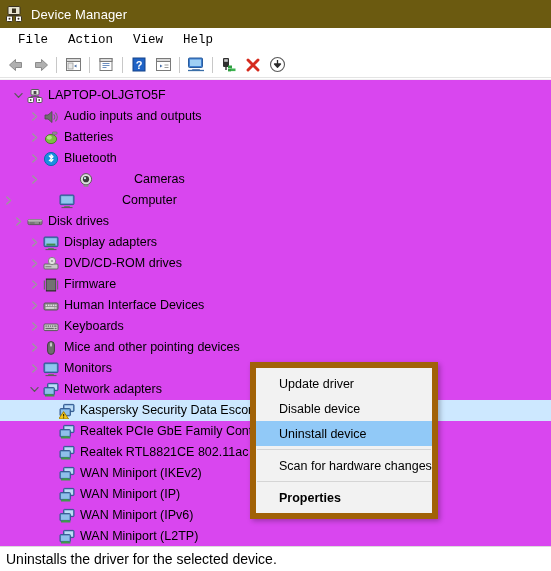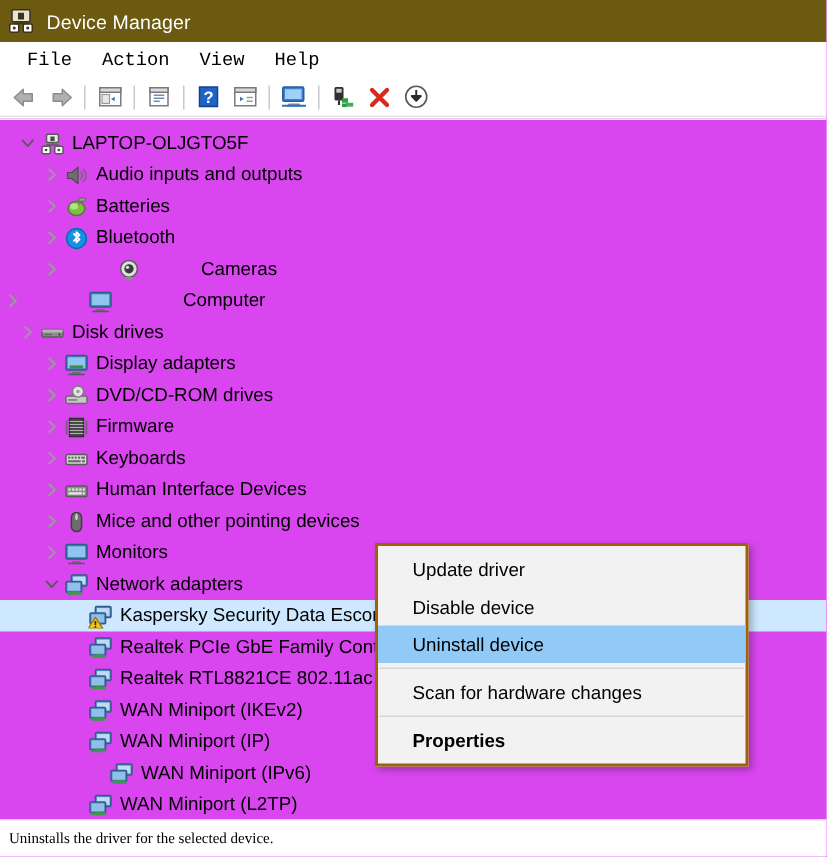--- a/index.html
+++ b/index.html
@@ -136,23 +136,23 @@
     font-size: 12.5px;
     color: #000000;
     line-height: 21px;
   }
 
   
   #ctxmenu {
     position: absolute;
     left: 250px;
     top: 362px;
-    width: 249px;
+    width: 188px;
     background: #f2f2f2;
-    border: 2px solid #a16207;
+    border: 6px solid #a16207;
     box-sizing: border-box;
     box-shadow: 2px 2px 5px rgba(0,0,0,.28);
     padding: 3px 0 3px 0;
     z-index: 50;
   }
   #ctxmenu .mi {
     height: 25px;
     display: flex;
     align-items: center;
     padding-left: 23px;
@@ -183,24 +183,23 @@
     width: 551px;
     height: 25px;
     background: #ffffff;
     border-top: 1px solid #dcdcdc;
     box-sizing: border-box;
     display: flex;
     align-items: center;
     padding-left: 6px;
   }
   #statusbar .stext {
-    font-size: 10px;
+    font-size: 14px;
     color: #000000;
     white-space: nowrap;
-    font-family: Liberation Serif, serif;
   }
 </style>
 </head>
 <body>
 
 <div id="titlebar">
   <span class="tb-icon">
     <svg width="18" height="18" viewBox="0 0 18 18">
       <rect x="3" y="1.5" width="12" height="8" rx="1" fill="#e8e4d0" stroke="#3a3220" stroke-width="1"></rect>
       <rect x="7" y="3.5" width="4" height="4.5" fill="#3a3220"></rect>
@@ -474,60 +473,60 @@
         <span class="lbl">Firmware</span>
       </div>
       <div class="row" style="padding-left: 26px;">
         <span class="chev">
           <svg width="11" height="11" viewBox="0 0 11 11">
             <path d="M3.8 2 L7.6 5.5 L3.8 9" fill="none" stroke="#9a9a9a" stroke-width="1.3" stroke-linecap="round" stroke-linejoin="round"></path>
           </svg>
         </span>
         <span class="ic">
           <svg width="16" height="16" viewBox="0 0 16 16">
+            <rect x="1" y="5" width="14" height="7" rx="1.2" fill="#8e8e8e" stroke="#5a5a5a" stroke-width="1"></rect>
+            <rect x="2.6" y="6.6" width="1.5" height="1.5" fill="#e6e6e6"></rect>
+            <rect x="5" y="6.6" width="1.5" height="1.5" fill="#e6e6e6"></rect>
+            <rect x="7.4" y="6.6" width="1.5" height="1.5" fill="#e6e6e6"></rect>
+            <rect x="9.8" y="6.6" width="1.5" height="1.5" fill="#e6e6e6"></rect>
+            <rect x="12.2" y="6.6" width="1.3" height="1.5" fill="#e6e6e6"></rect>
+            <rect x="2.6" y="9.2" width="9" height="1.5" fill="#e6e6e6"></rect>
+            <rect x="12.2" y="9.2" width="1.3" height="1.5" fill="#e6e6e6"></rect>
+          </svg>
+        </span>
+        <span class="lbl">Human Interface Devices</span>
+      </div>
+      <div class="row" style="padding-left: 26px;">
+        <span class="chev">
+          <svg width="11" height="11" viewBox="0 0 11 11">
+            <path d="M3.8 2 L7.6 5.5 L3.8 9" fill="none" stroke="#9a9a9a" stroke-width="1.3" stroke-linecap="round" stroke-linejoin="round"></path>
+          </svg>
+        </span>
+        <span class="ic">
+          <svg width="16" height="16" viewBox="0 0 16 16">
             <rect x="1" y="5" width="14" height="6.6" rx="1" fill="#d8d8d8" stroke="#5a5a5a" stroke-width="1"></rect>
             <rect x="2.4" y="6.4" width="1.4" height="1.4" fill="#6a6a6a"></rect>
             <rect x="4.6" y="6.4" width="1.4" height="1.4" fill="#6a6a6a"></rect>
             <rect x="6.8" y="6.4" width="1.4" height="1.4" fill="#6a6a6a"></rect>
             <rect x="9" y="6.4" width="1.4" height="1.4" fill="#6a6a6a"></rect>
             <rect x="11.2" y="6.4" width="2.4" height="1.4" fill="#6a6a6a"></rect>
             <rect x="2.4" y="8.8" width="8.4" height="1.4" fill="#6a6a6a"></rect>
             <rect x="11.6" y="8.8" width="2" height="1.4" fill="#6a6a6a"></rect>
           </svg>
         </span>
         <span class="lbl">Keyboards</span>
       </div>
       <div class="row" style="padding-left: 26px;">
         <span class="chev">
           <svg width="11" height="11" viewBox="0 0 11 11">
             <path d="M3.8 2 L7.6 5.5 L3.8 9" fill="none" stroke="#9a9a9a" stroke-width="1.3" stroke-linecap="round" stroke-linejoin="round"></path>
           </svg>
         </span>
         <span class="ic">
           <svg width="16" height="16" viewBox="0 0 16 16">
-            <rect x="1" y="5" width="14" height="7" rx="1.2" fill="#8e8e8e" stroke="#5a5a5a" stroke-width="1"></rect>
-            <rect x="2.6" y="6.6" width="1.5" height="1.5" fill="#e6e6e6"></rect>
-            <rect x="5" y="6.6" width="1.5" height="1.5" fill="#e6e6e6"></rect>
-            <rect x="7.4" y="6.6" width="1.5" height="1.5" fill="#e6e6e6"></rect>
-            <rect x="9.8" y="6.6" width="1.5" height="1.5" fill="#e6e6e6"></rect>
-            <rect x="12.2" y="6.6" width="1.3" height="1.5" fill="#e6e6e6"></rect>
-            <rect x="2.6" y="9.2" width="9" height="1.5" fill="#e6e6e6"></rect>
-            <rect x="12.2" y="9.2" width="1.3" height="1.5" fill="#e6e6e6"></rect>
-          </svg>
-        </span>
-        <span class="lbl">Human Interface Devices</span>
-      </div>
-      <div class="row" style="padding-left: 26px;">
-        <span class="chev">
-          <svg width="11" height="11" viewBox="0 0 11 11">
-            <path d="M3.8 2 L7.6 5.5 L3.8 9" fill="none" stroke="#9a9a9a" stroke-width="1.3" stroke-linecap="round" stroke-linejoin="round"></path>
-          </svg>
-        </span>
-        <span class="ic">
-          <svg width="16" height="16" viewBox="0 0 16 16">
             <rect x="4.6" y="1.6" width="6.8" height="12.8" rx="3.4" fill="#6e6e6e" stroke="#3e3e3e" stroke-width="1"></rect>
             <path d="M8 2.4 L8 6.6" stroke="#d8d8d8" stroke-width="1"></path>
             <rect x="7.2" y="3.2" width="1.6" height="3" rx=".8" fill="#d0d0d0"></rect>
           </svg>
         </span>
         <span class="lbl">Mice and other pointing devices</span>
       </div>
       <div class="row" style="padding-left: 26px;">
         <span class="chev">
           <svg width="11" height="11" viewBox="0 0 11 11">
@@ -626,21 +625,21 @@
             <rect x="4.6" y="1.4" width="10.4" height="7.2" rx=".8" fill="#5b8dc4" stroke="#33598e" stroke-width="1"></rect>
             <rect x="5.6" y="2.4" width="8.4" height="5.2" fill="#bcdcf6"></rect>
             <rect x="1" y="5.6" width="10.4" height="7.2" rx=".8" fill="#5b8dc4" stroke="#33598e" stroke-width="1"></rect>
             <rect x="2" y="6.6" width="8.4" height="5.2" fill="#8fc0ea"></rect>
             <path d="M2 13.6 h9.4" stroke="#3c9a4a" stroke-width="1.8"></path>
             <path d="M4.6 12.8 h4" stroke="#3c9a4a" stroke-width="1.4"></path>
           </svg>
         </span>
         <span class="lbl">WAN Miniport (IP)</span>
       </div>
-      <div class="row" style="padding-left: 56px; text-align: center;">
+      <div class="row" style="padding-left: 42px; text-align: center;">
         <span class="chev"></span>
         <span class="ic">
           <svg width="16" height="16" viewBox="0 0 16 16">
             <rect x="4.6" y="1.4" width="10.4" height="7.2" rx=".8" fill="#5b8dc4" stroke="#33598e" stroke-width="1"></rect>
             <rect x="5.6" y="2.4" width="8.4" height="5.2" fill="#bcdcf6"></rect>
             <rect x="1" y="5.6" width="10.4" height="7.2" rx=".8" fill="#5b8dc4" stroke="#33598e" stroke-width="1"></rect>
             <rect x="2" y="6.6" width="8.4" height="5.2" fill="#8fc0ea"></rect>
             <path d="M2 13.6 h9.4" stroke="#3c9a4a" stroke-width="1.8"></path>
             <path d="M4.6 12.8 h4" stroke="#3c9a4a" stroke-width="1.4"></path>
           </svg>

